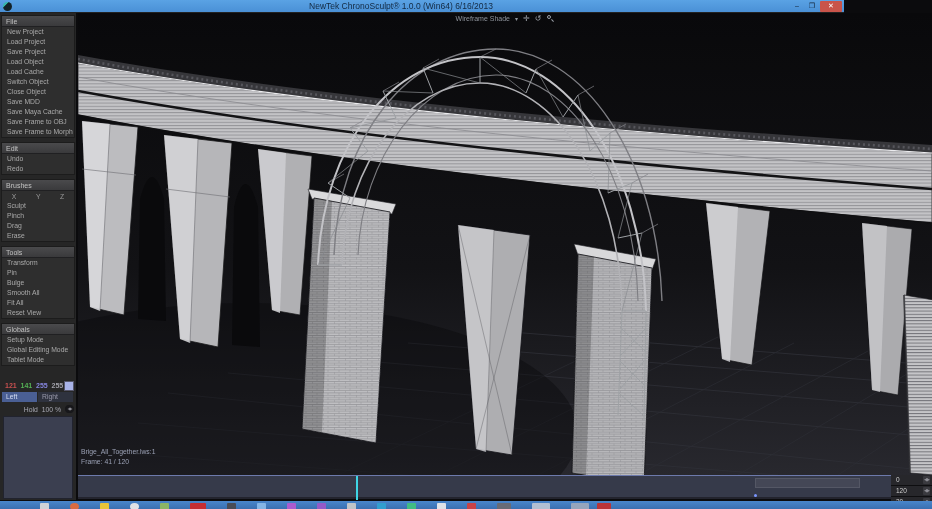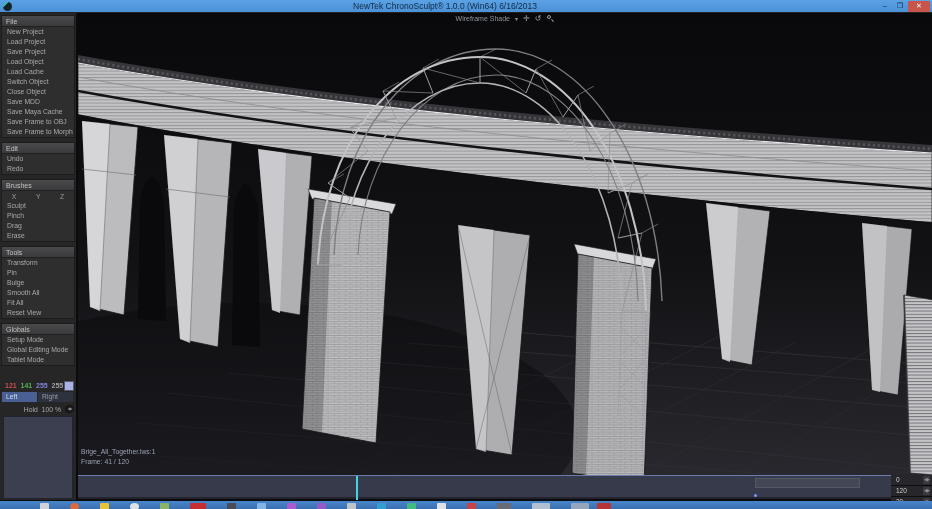--- a/index.html
+++ b/index.html
@@ -1,20 +1,20 @@
 <!DOCTYPE html>
 <html><head>
 <meta charset="utf-8">
 <style>
   html,body{margin:0;padding:0;width:932px;height:509px;background:#0b0b0d;overflow:hidden;
     font-family:"Liberation Sans",sans-serif;-webkit-font-smoothing:antialiased;position:relative;}
   *{box-sizing:border-box;}
 
   
-  .titlebar{position:absolute;left:0;top:0;width:932px;height:13px;
+  .titlebar{position:absolute;left:0;top:0;width:844px;height:13px;
     background:linear-gradient(#5aa2e4,#4a90d6);border-bottom:1px solid #222;
     display:flex;align-items:center;z-index:20;}
   .app-icon{width:9px;height:9px;border-radius:50%;margin-left:3px;
     background:linear-gradient(135deg,#35b8a8 0 30%,#132227 34%);flex:0 0 auto;}
   .win-title{flex:1;text-align:center;font-size:8.5px;color:#132a42;line-height:13px;}
   .win-btn{width:14px;height:11px;font-size:7px;line-height:10px;text-align:center;color:#123;margin-right:1px;}
   .win-btn.close{width:22px;background:#c9544a;color:#fff;border-radius:1px;margin-right:2px;}
 
   
   .sidebar{position:absolute;left:0;top:13px;width:76px;height:487px;background:#262626;padding-top:2px;}

